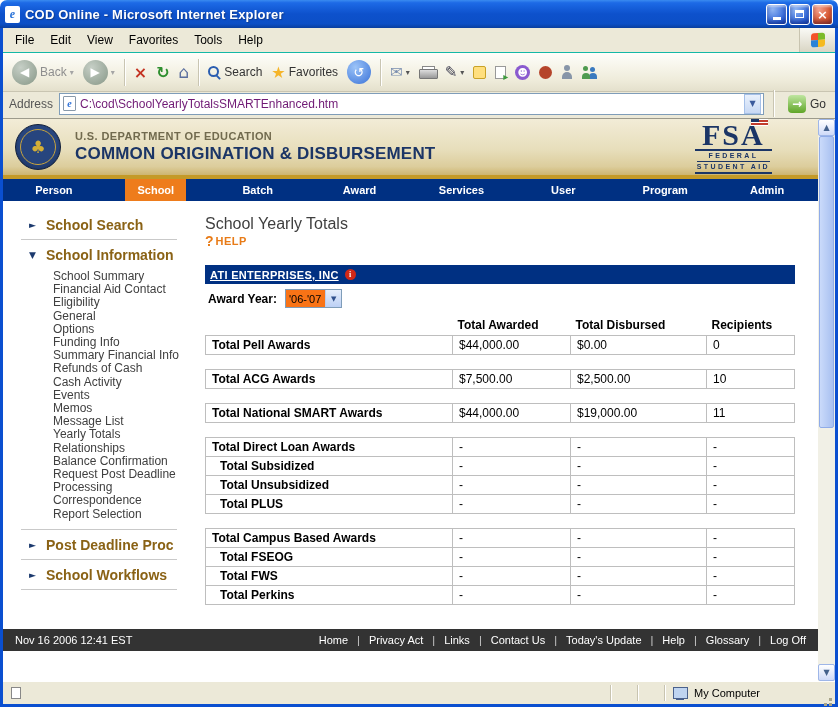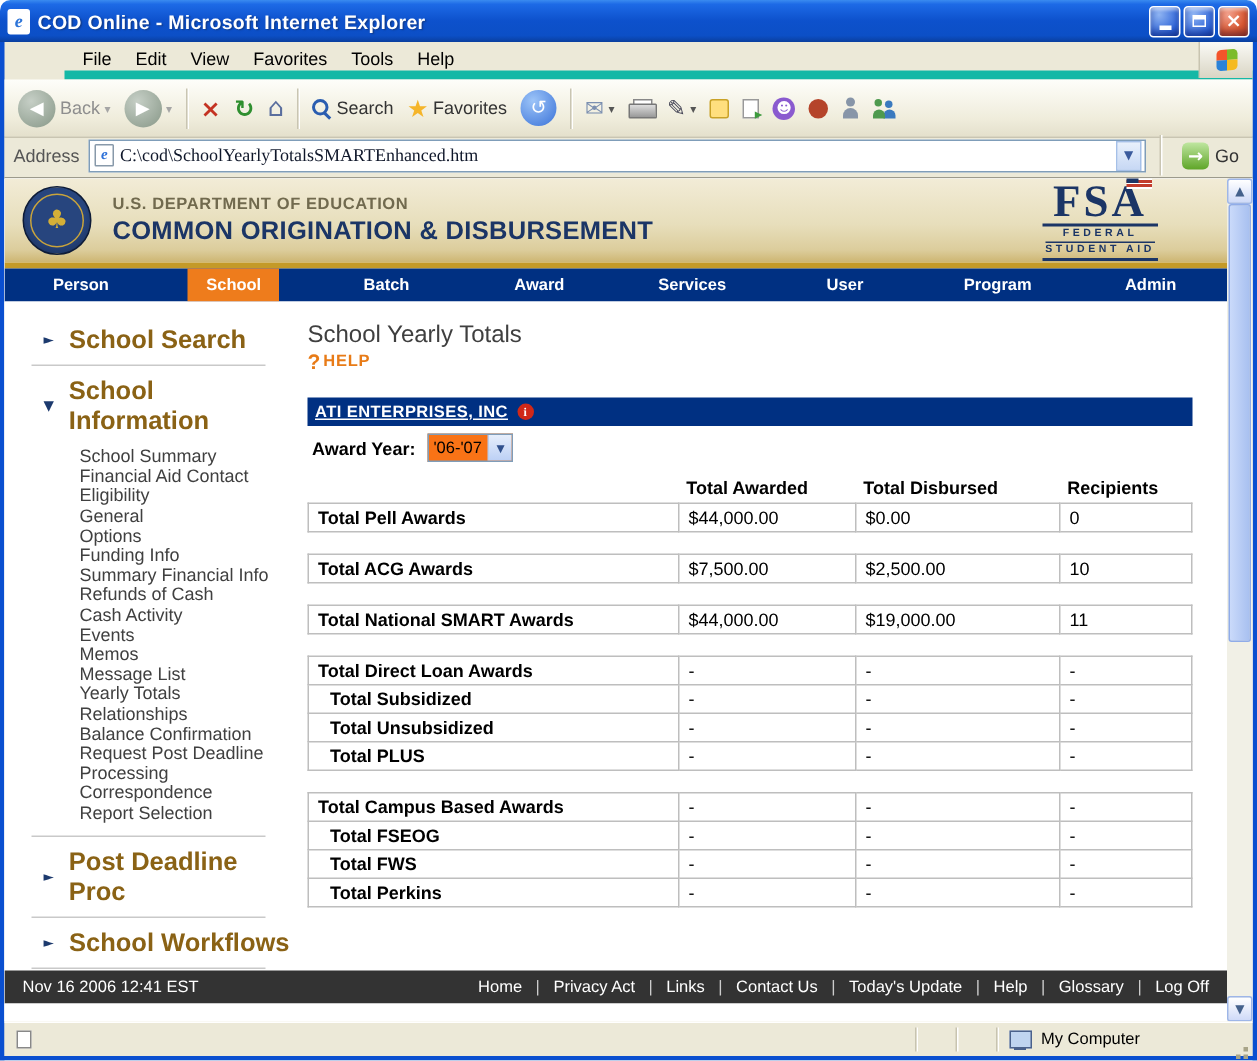--- a/index.html
+++ b/index.html
@@ -16,21 +16,21 @@
   .winbtn { width:21px; height:21px; border:1px solid #fff; border-radius:3px; margin-left:2px; display:flex; align-items:center; justify-content:center; color:#fff; font:bold 13px "DejaVu Sans",sans-serif; box-shadow:inset 0 -3px 4px rgba(0,0,60,.35), inset 0 2px 2px rgba(255,255,255,.5); }
   .btn-blue { background:radial-gradient(circle at 30% 25%, #8FB4F2, #2D63D8 70%, #1C4AB8); }
   .btn-close { background:radial-gradient(circle at 30% 25%, #F2A08C, #D85730 60%, #B03A18); }
   .glyph-min { width:8px; height:3px; background:#fff; margin-top:9px; }
   .glyph-max { width:9px; height:8px; border:1px solid #fff; border-top-width:3px; }
 
   
   .frame { flex:1; display:flex; flex-direction:column; border:3px solid #0A4FD0; border-top:none; background:#ECE9D8; min-height:0; }
 
   
-  .menubar { height:25px; display:flex; align-items:flex-start; background:#ECE9D8; border-bottom:6px solid #14b8a6; padding-left:4px;margin-left:40px; }
+  .menubar { height:25px; display:flex; align-items:center; background:#ECE9D8; border-bottom:1px solid #14b8a6; padding-left:4px; }
   .menu-items { display:flex; }
   .menu-item { padding:4px 8px; color:#000; cursor:default; }
   .menubar-fill { flex:1; }
   .winlogo { width:36px; height:24px; background:linear-gradient(#FAFAF6,#D9D5C4); border-left:1px solid #C8C4B0; display:flex; align-items:center; justify-content:center; }
   .winlogo-grid { width:14px; height:14px; display:grid; grid-template-columns:7px 7px; grid-template-rows:7px 7px; transform:skewY(-4deg); }
   .q { display:block; }
   .q1 { background:#F3532A; border-radius:3px 0 0 0; }
   .q2 { background:#7CBB2A; border-radius:0 3px 0 0; }
   .q3 { background:#2A82D8; border-radius:0 0 0 3px; }
   .q4 { background:#F5BA20; border-radius:0 0 3px 0; }
@@ -68,21 +68,21 @@
   .person::after { content:""; position:absolute; bottom:0; left:1px; width:10px; height:7px; border-radius:5px 5px 0 0; background:#8795A8; }
   .people { position:relative; width:18px; height:14px; }
   .people::before { content:""; position:absolute; top:1px; left:1px; width:5px; height:5px; border-radius:50%; background:#4E9A4E; box-shadow:7px 1px 0 #3A7ABF; }
   .people::after { content:""; position:absolute; bottom:0; left:0; width:8px; height:6px; border-radius:4px 4px 0 0; background:#4E9A4E; box-shadow:7px 0 0 #3A7ABF; }
 
   
   .addressbar { height:27px; display:flex; align-items:center; background:#ECE9D8; padding:0 4px 3px 6px; gap:6px; border-bottom:1px solid #9C9A8C; }
   .addr-label { color:#555; }
   .addr-input { flex:1; height:22px; background:#fff; border:1px solid #7F9DB9; display:flex; align-items:center; padding:0 2px 0 3px; gap:4px; cursor:text; }
   .addr-icon { width:13px; height:15px; background:#fff; border:1px solid #8899AA; border-radius:1px; color:#2E71D8; font:bold italic 10px "Liberation Serif",serif; display:flex; align-items:center; justify-content:center; }
-  .addr-text { flex:1; color:#0f172a; white-space:nowrap; overflow:hidden;font-family:Liberation Serif, serif; }
+  .addr-text { flex:1; color:#701a75; white-space:nowrap; overflow:hidden; }
   .addr-drop { width:17px; height:20px; background:linear-gradient(#E9F1FC,#C7D8F4); border:1px solid #A5C0E8; display:flex; align-items:center; justify-content:center; font-size:8px; color:#3A5A9C; cursor:pointer; }
   .go-btn { display:flex; align-items:center; gap:4px; padding:0 5px; color:#333; cursor:pointer; }
   .go-icon { width:18px; height:18px; border-radius:4px; background:linear-gradient(#BFE6A0,#5FA528); color:#fff; font-weight:bold; display:flex; align-items:center; justify-content:center; font-size:12px; }
 
   
   .viewport { flex:1; display:flex; min-height:0; background:#fff; }
   .page { width:815px; display:flex; flex-direction:column; overflow:hidden; background:#fff; }
 
   
   .banner { height:60px; background:linear-gradient(180deg,#F2ECD7 0%,#E7DEBB 55%,#DCCD9C 85%,#CDB571 100%); border-bottom:4px solid #C49A28; display:flex; align-items:center; padding:0 12px; }
@@ -103,21 +103,21 @@
   .nav { height:22px; background:#003082; display:flex; }
   .nav-cell { flex:1; display:flex; align-items:center; justify-content:center; cursor:pointer; }
   .nav-label { color:#fff; font-size:11px; font-weight:bold; height:22px; line-height:22px; padding:0 12px; }
   .nav-label.active { background:#EE7C1C; }
 
   
   .pbody { display:flex; min-height:428px; background:#fff; align-items:stretch; }
   .sidebar { width:196px; padding-top:10px; flex:none; }
   .sec-head { display:flex; align-items:center; gap:7px; padding:6px 0 5px 26px; cursor:pointer; }
   .sec-arrow { font-size:9px; color:#1C3A6E; width:10px; }
-  .sec-label { font-size:17px; font-weight:bold; color:#8A6215; }
+  .sec-label { font-size:14px; font-weight:bold; color:#8A6215; }
   .sec-items { padding:2px 0 7px 50px; }
   .side-link { font-size:12px; color:#404040; line-height:13.2px; cursor:pointer; white-space:nowrap; }
   .side-rule { height:1px; background:#C9C9C9; margin:1px 22px 1px 18px; }
 
   
   .main { flex:1; padding:12px 24px 0 6px; display:flex; flex-direction:column; }
   .title-row { display:flex; align-items:flex-start; justify-content:space-between; padding-top:2px;flex-direction:column; }
   .page-title { font-size:16px; color:#3F3F3F; font-weight:normal; }
   .help { display:flex; align-items:center; gap:2px; color:#E87B17; cursor:pointer; }
   .help-q { font-weight:bold; font-size:14px; }

